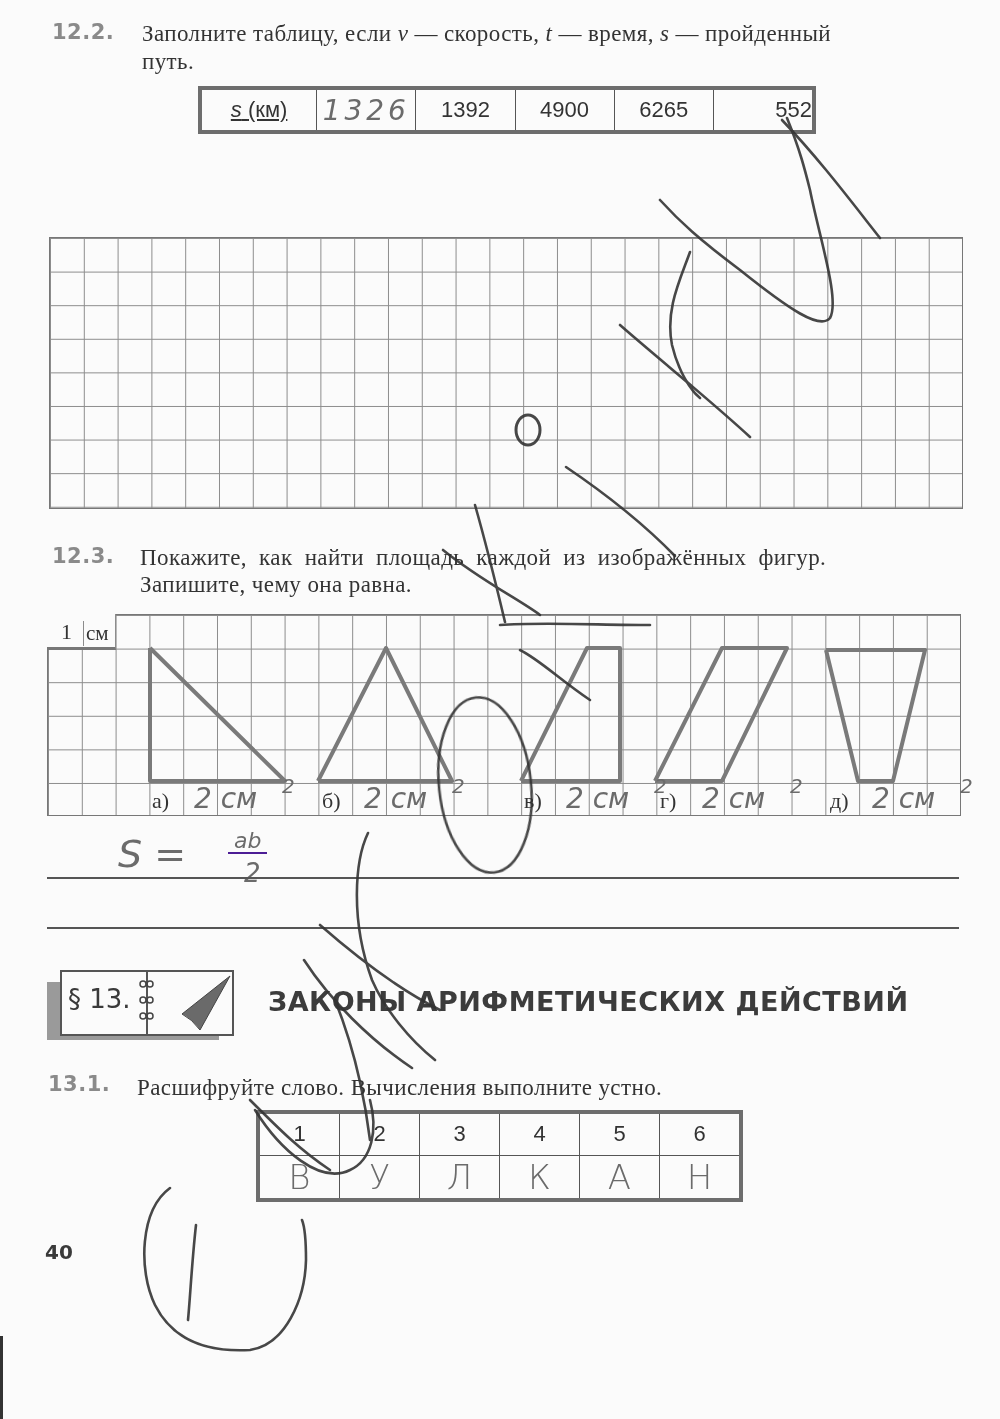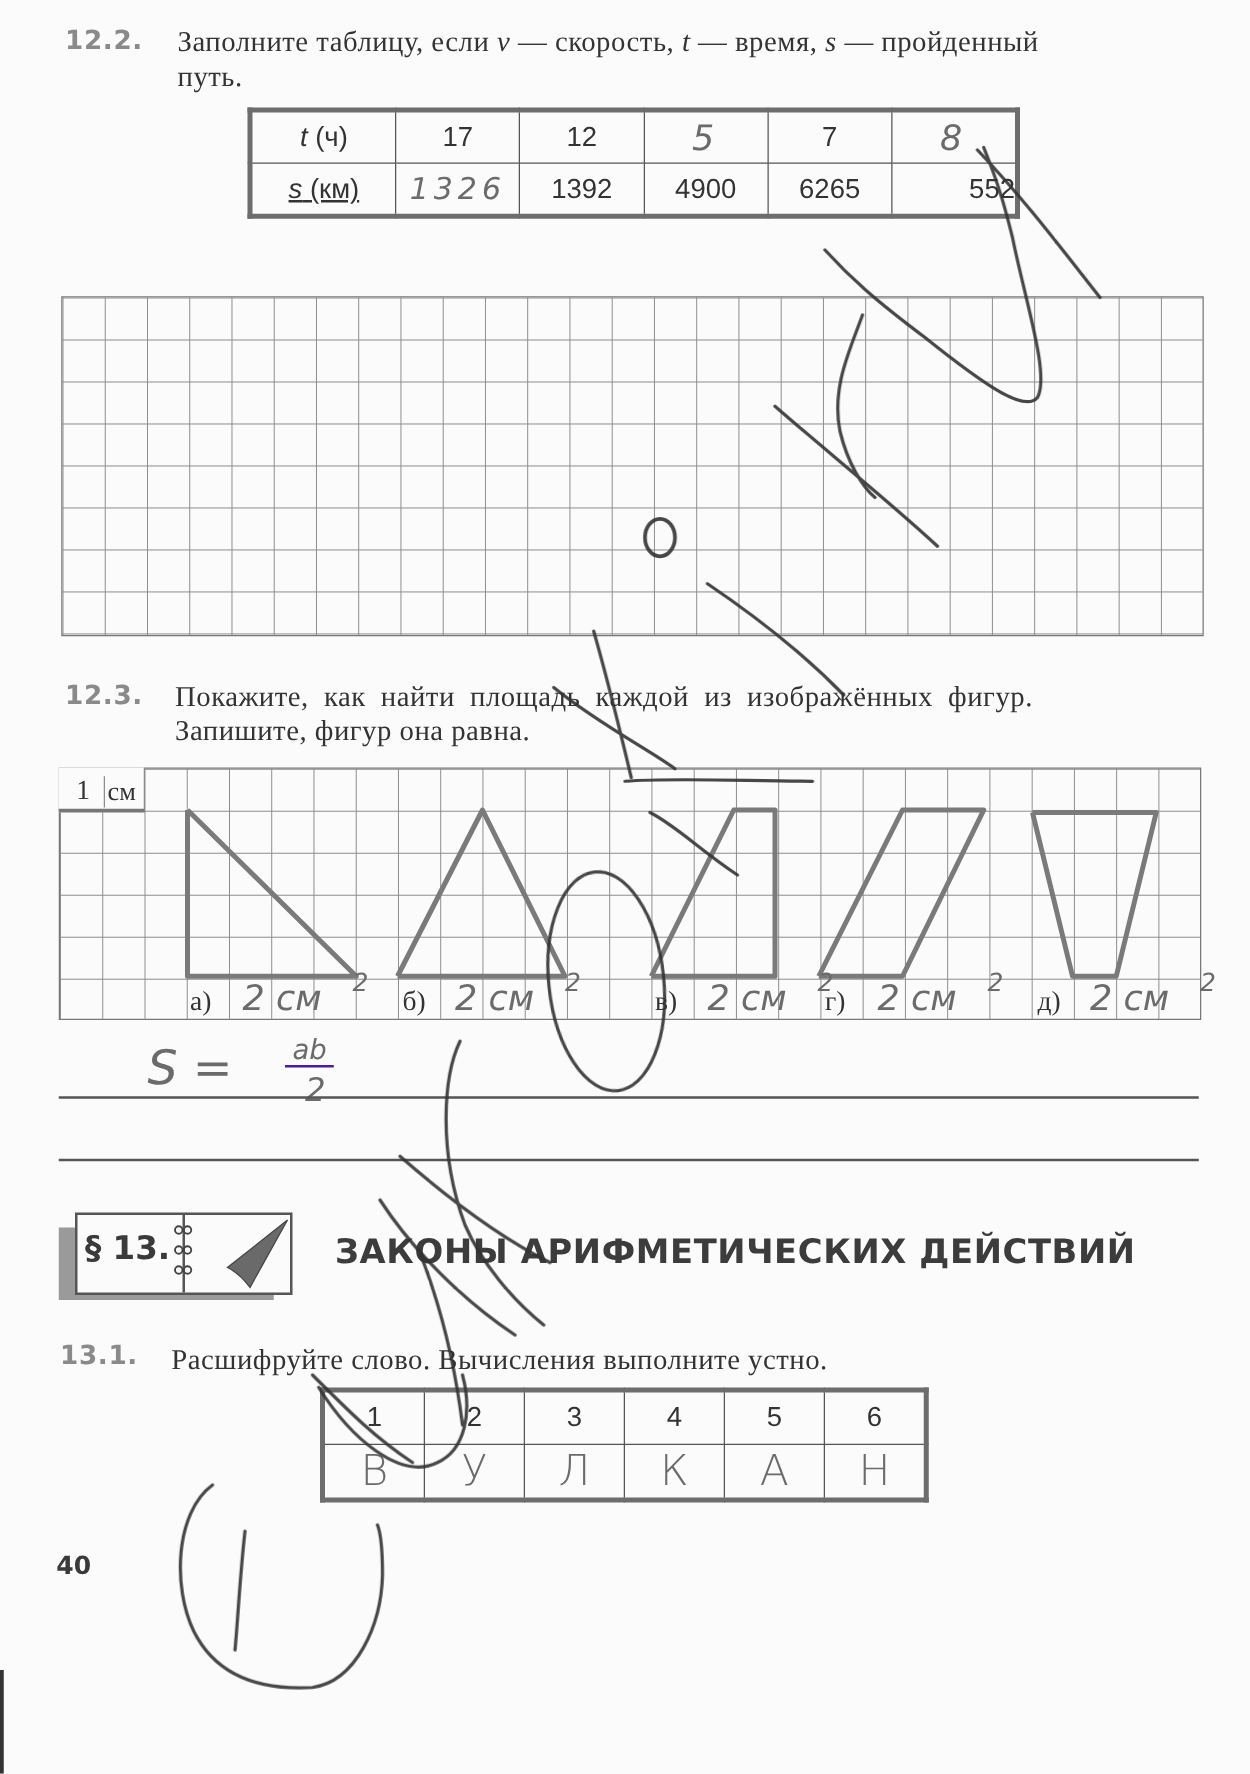--- a/index.html
+++ b/index.html
@@ -65,43 +65,35 @@
   <i>t</i>
   <span>— время,</span>
   <i>s</i>
   <span>— пройденный</span>
 </div>
 <div class="abs task-text" style="left:142px; top:48px;">путь.</div>
 
 <table class="vt abs" style="left:198px; top:86px; width:618px;">
   <tbody id="vt-body">
       <tr>
-        <td style="width: 114px;"><i>t</i> <span>(ч)</span></td>
-        <td style="width: 98px;">17</td>
-        <td style="width: 98px;">12</td>
-        <td class="hw" style="width: 98px; font-size: 28px; letter-spacing: 4px;">5</td>
-        <td style="width: 98px;">7</td>
-        <td class="hw" style="width: 98px; font-size: 28px; letter-spacing: 4px;">8</td>
-      </tr>
-      <tr>
         <td style="width: 114px; text-decoration: underline;"><i>s</i> <span>(км)</span></td>
-        <td class="hw" style="width: 98px; font-size: 24px; letter-spacing: 4px;">1326</td>
+        <td class="hw" style="width: 98px; font-size: 28px; letter-spacing: 4px;">1326</td>
         <td style="width: 98px;">1392</td>
         <td style="width: 98px;">4900</td>
         <td style="width: 98px;">6265</td>
         <td style="width: 98px; text-align: right;">552</td>
       </tr>
     </tbody>
 </table>
 
 <div class="grid" style="left:49px; top:237px; width:914px; height:272px;"></div>
 
 <div class="abs task-num" style="left:52px; top:544px;">12.3.</div>
 <div class="abs task-text" style="left:140px; top:544px; word-spacing:6px;">Покажите, как найти площадь каждой из изображённых фигур.</div>
-<div class="abs task-text" style="left:140px; top:571px;">Запишите, фигур она равна.</div>
+<div class="abs task-text" style="left:140px; top:571px;">Запишите, чему она равна.</div>
 
 <div class="grid" style="left:47px; top:614px; width:914px; height:202px;"></div>
 
 <div class="abs" style="left:47px; top:614px; width:68px; height:33px; background:#fbfbfb; border-right:1px solid #8c8c8c; border-bottom:3px solid #777;">
   <span class="abs fig-label" style="left:14px; top:5px; font-size:22px;">1</span>
   <span class="abs fig-label" style="left:36px; top:7px; font-size:21px; border-left:1px solid #8c8c8c; padding-left:2px;">см</span>
 </div>
 
 <svg class="abs" style="left:0; top:0;" width="1000" height="1419">
   <g stroke="#7a7a7a" stroke-width="4" fill="none" stroke-linejoin="round">
@@ -140,21 +132,21 @@
 <div class="abs hw" style="left:228px; top:830px; font-size:22px; border-bottom:2px solid #4c1d95; padding:0 6px; line-height:22px;">ab</div>
 <div class="abs hw" style="left:244px; top:858px; font-size:26px;">2</div>
 
 <div class="rule" style="left:47px; top:877px; width:912px;"></div>
 <div class="rule" style="left:47px; top:927px; width:912px;"></div>
 
 <div class="section-banner" style="left:47px; top:966px; width:175px; height:76px;">
   <div class="abs" style="left:0; top:16px; width:172px; height:58px; background:#9a9a9a;"></div>
   <div class="abs" style="left:13px; top:4px; width:170px; height:62px; background:#fbfbfb; border:2px solid #555;">
     <div class="abs" style="left:84px; top:0; width:2px; height:62px; background:#555;"></div>
-    <div class="abs" style="left:6px; top:12px; font-family:'DejaVu Sans',sans-serif; font-weight:bold; font-size:26px; color:#3a3a3a;">§ 13.</div>
+    <div class="abs" style="left:6px; top:12px; font-family:'DejaVu Sans',sans-serif; font-weight:normal; font-size:26px; color:#3a3a3a;">§ 13.</div>
     <svg class="abs" style="left:76px; top:6px;" width="18" height="50">
       <g fill="none" stroke="#444" stroke-width="1.5">
         <circle cx="5" cy="6" r="3"></circle>
           <circle cx="12" cy="6" r="3"></circle>
         <circle cx="5" cy="22" r="3"></circle>
           <circle cx="12" cy="22" r="3"></circle>
         <circle cx="5" cy="38" r="3"></circle>
           <circle cx="12" cy="38" r="3"></circle>
       </g>
     </svg>

